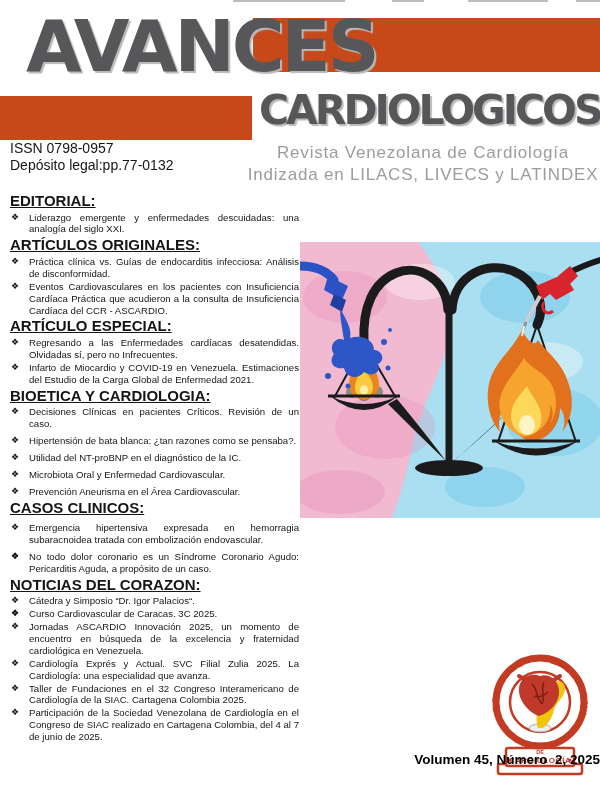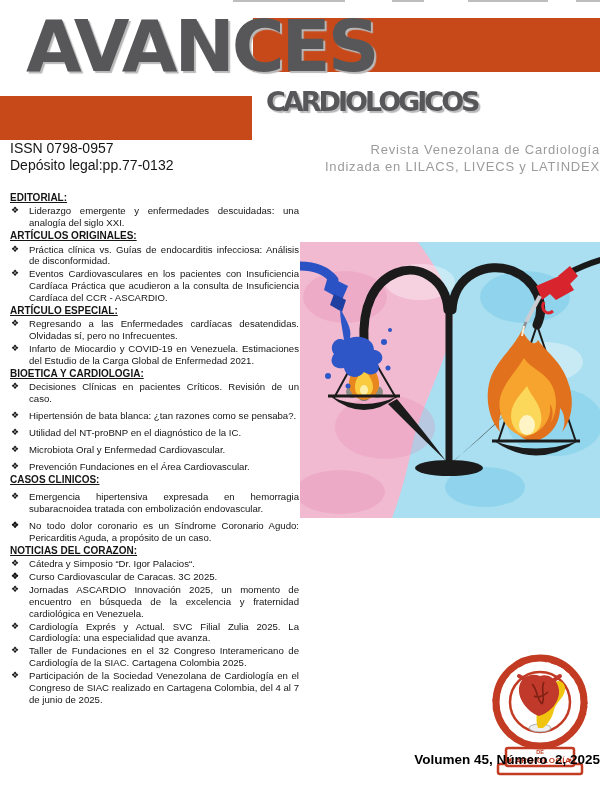--- a/index.html
+++ b/index.html
@@ -15,39 +15,39 @@
 
   
   .title-word{
     position:absolute;
     font-family:"DejaVu Sans",sans-serif;
     font-weight:bold;color:#57575a;
     text-shadow:2px 2px 1px #b9b9b9;
     white-space:nowrap;
   }
   .title1{left:14px;top:4px;font-size:72px;letter-spacing:-3px;margin-left:12px;}
-  .title2{left:266px;top:86px;font-size:27px;letter-spacing:-3px;}
+  .title2{left:259px;top:86px;font-size:41px;letter-spacing:-3px;}
   .bar{position:absolute;background:#c7491a;}
   .bar1{left:253px;top:18px;width:347px;height:54px;}
   .bar2{left:0;top:96px;width:252px;height:44px;}
 
   .issn-block{position:absolute;left:10px;top:140px;font-size:14px;line-height:1.2;color:#151515;}
   .subtitle-block{
     position:absolute;left:246px;top:142px;width:354px;
-    text-align:right;color:#9c9c9c;font-size:13px;
+    text-align:center;color:#9c9c9c;font-size:17px;
     letter-spacing:.8px;line-height:1.3;
   }
 
   
   .toc{
     position:absolute;left:10px;top:191px;width:289px;
     font-size:9.6px;line-height:1.24;text-align:justify;color:#151515;
   }
   .toc-heading{
-    font-weight:bold;text-decoration:underline;font-size:10px;
+    font-weight:bold;text-decoration:underline;font-size:15px;
     margin-top:1px;text-align:left;
   }
   .toc-item{position:relative;padding-left:19px;margin-top:1px;}
   .toc-item.spaced{margin-top:5px;}
   .bullet{position:absolute;left:1px;top:0;font-size:9px;}
 
   .illustration{position:absolute;left:300px;top:242px;width:300px;height:276px;}
   .logo{position:absolute;left:486px;top:646px;width:108px;height:132px;}
 
   .footer-line{
@@ -96,21 +96,21 @@
         <div class="toc-item"><span class="bullet">❖</span><span>Infarto de Miocardio y COVID-19 en Venezuela. Estimaciones del Estudio de la Carga Global de Enfermedad 2021.</span></div>
       </div>
       <div class="toc-section">
         <div class="toc-heading">BIOETICA Y CARDIOLOGIA:</div>
         <div class="toc-item"><span class="bullet">❖</span><span>Decisiones Clínicas en pacientes Críticos. Revisión de un caso.</span></div>
       </div>
       <div class="toc-section">
         <div class="toc-item spaced"><span class="bullet">❖</span><span>Hipertensión de bata blanca: ¿tan razones como se pensaba?.</span></div>
         <div class="toc-item spaced"><span class="bullet">❖</span><span>Utilidad del NT-proBNP en el diagnóstico de la IC.</span></div>
         <div class="toc-item spaced"><span class="bullet">❖</span><span>Microbiota Oral y Enfermedad Cardiovascular.</span></div>
-        <div class="toc-item spaced"><span class="bullet">❖</span><span>Prevención Fundaciones en el Área Cardiovascular.</span></div>
+        <div class="toc-item spaced"><span class="bullet">❖</span><span>Prevención Aneurisma en el Área Cardiovascular.</span></div>
       </div>
       <div class="toc-section">
         <div class="toc-heading">CASOS CLINICOS:</div>
         <div class="toc-item spaced"><span class="bullet">❖</span><span>Emergencia hipertensiva expresada en hemorragia subaracnoidea tratada con embolización endovascular.</span></div>
         <div class="toc-item spaced"><span class="bullet">❖</span></div>
         <div class="toc-item spaced"><span class="bullet">❖</span><span>No todo dolor coronario es un Síndrome Coronario Agudo: Pericarditis Aguda, a propósito de un caso.</span></div>
       </div>
       <div class="toc-section">
         <div class="toc-heading">NOTICIAS DEL CORAZON:</div>
         <div class="toc-item"><span class="bullet">❖</span><span>Cátedra y Simposio “Dr. Igor Palacios“.</span></div>

